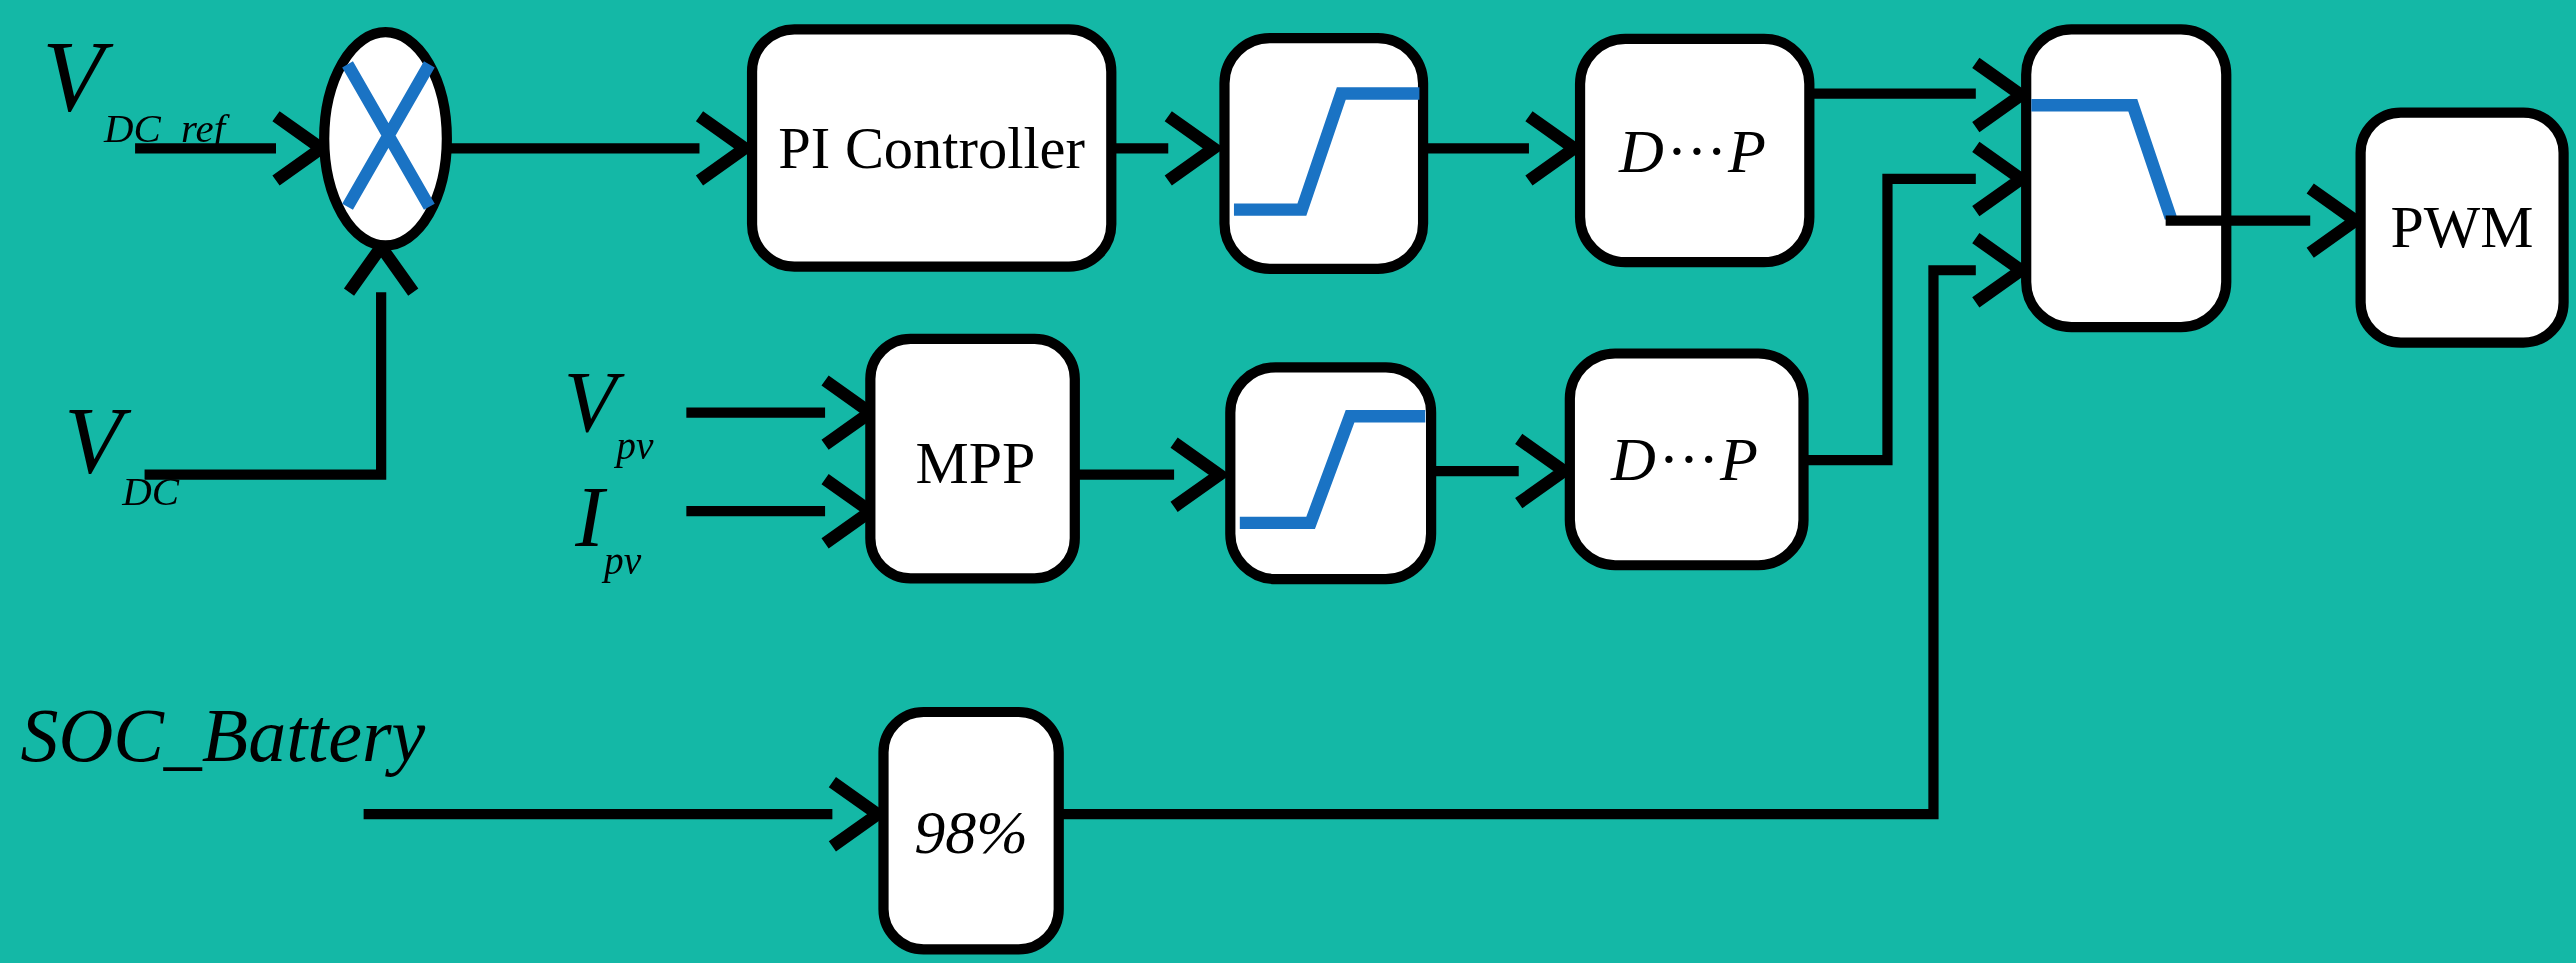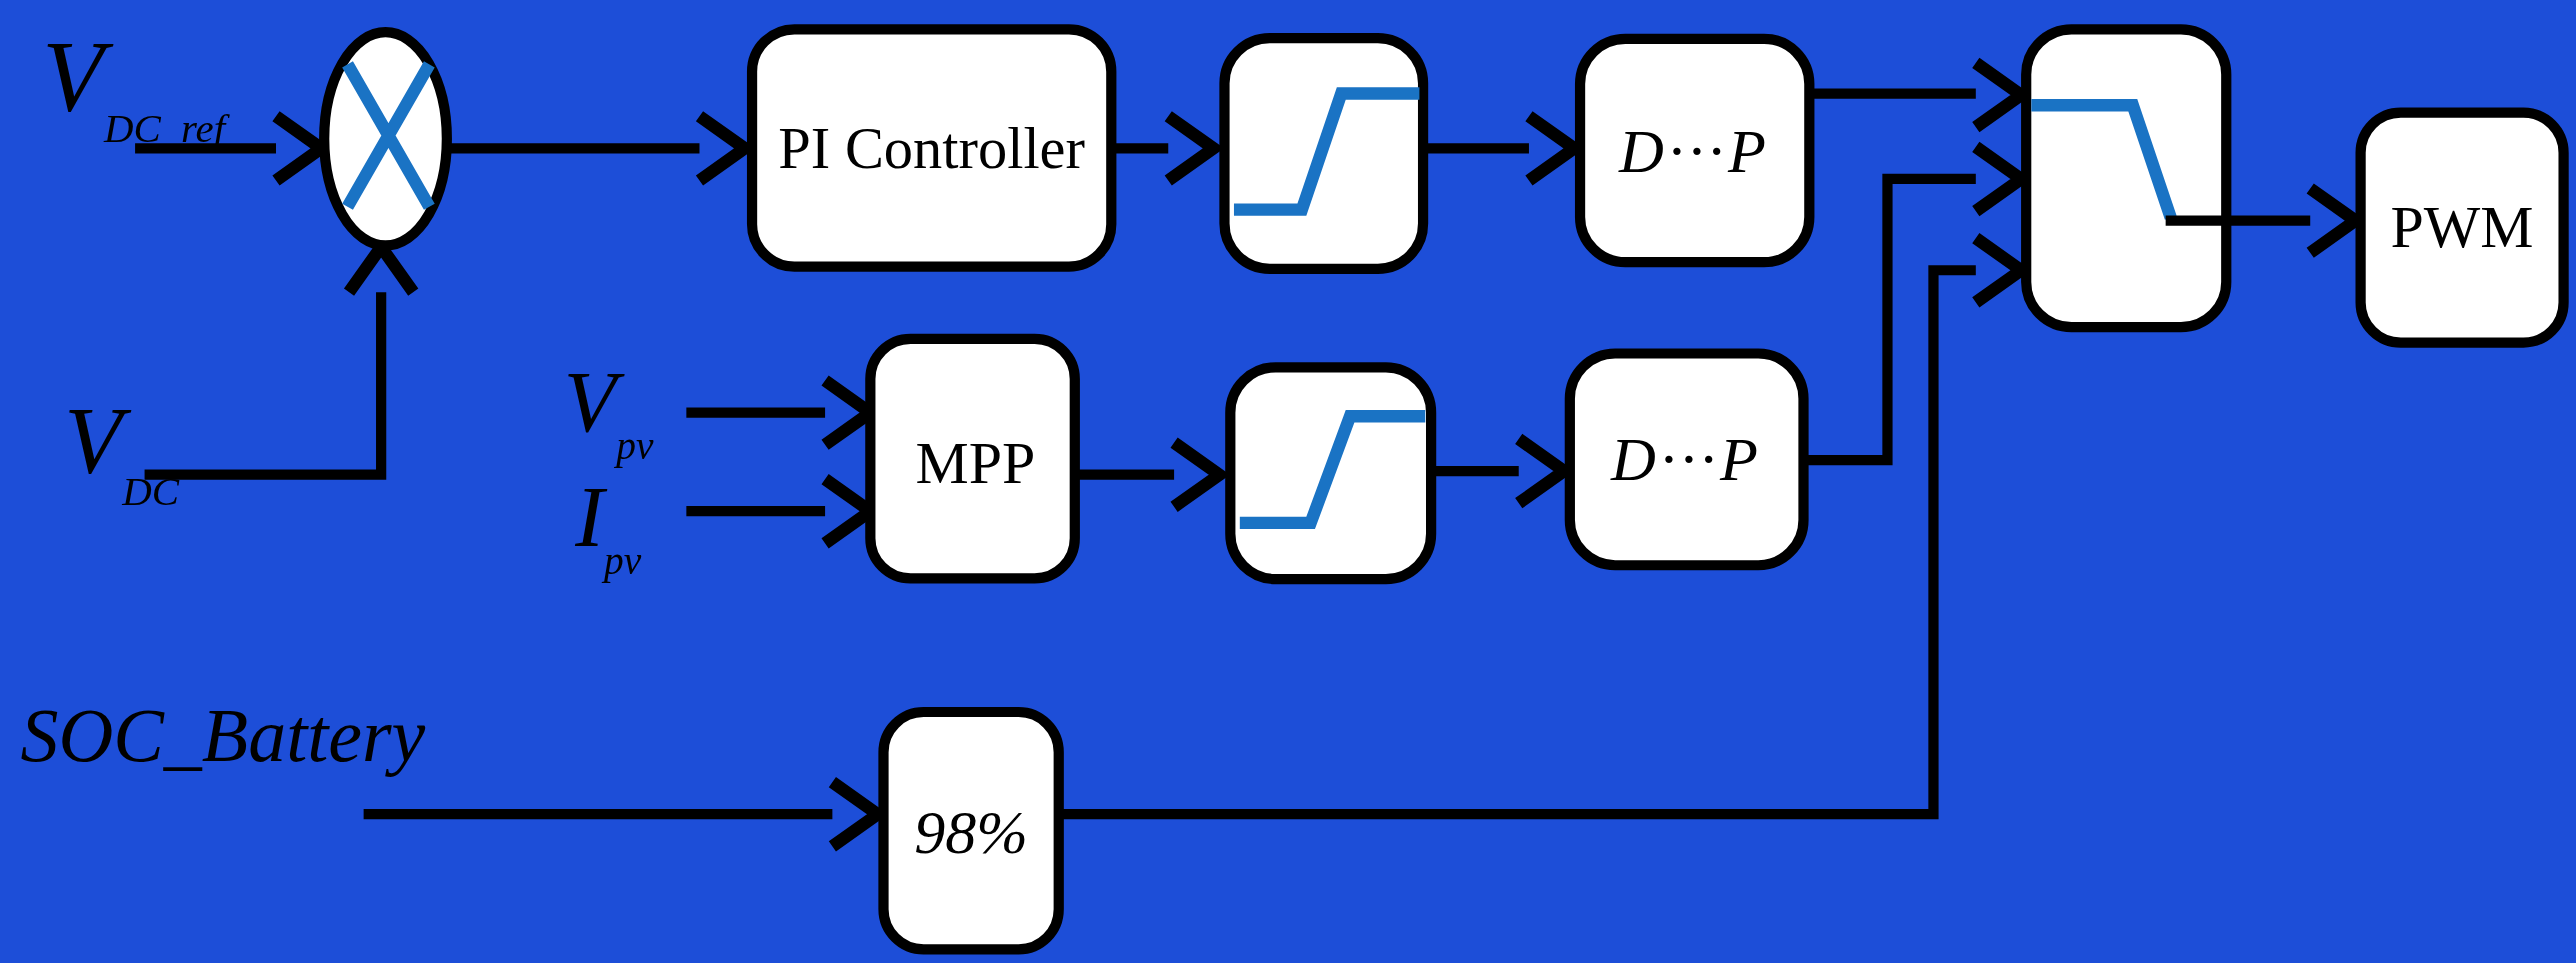--- a/index.html
+++ b/index.html
@@ -1,16 +1,16 @@
 <!DOCTYPE html>
 <html style="font-size:11.7px"><head>
 <meta charset="utf-8">
 <style>
   html,body{margin:0;padding:0;background:#ffffff;}
-  .stage{width:2576px;height:964px;position:relative;background:#1d4ed8;overflow:hidden;}
+  .stage{width:2576px;height:964px;position:relative;background:#14b8a6;overflow:hidden;}
   svg{display:block;}
   .blk{fill:#ffffff;stroke:#000000;stroke-width:14;}
   .wire{fill:none;stroke:#000000;stroke-width:14;}
   .head{fill:none;stroke:#000000;stroke-width:17;stroke-linecap:butt;stroke-linejoin:miter;}
   .blue{fill:none;stroke:#1a73c4;stroke-width:17;}
   text{font-family:"Liberation Serif","DejaVu Serif",serif;fill:#000000;}
   .sig{font-style:italic;}
   .blabel{font-style:normal;}
   .it{font-style:italic;}
 </style>

